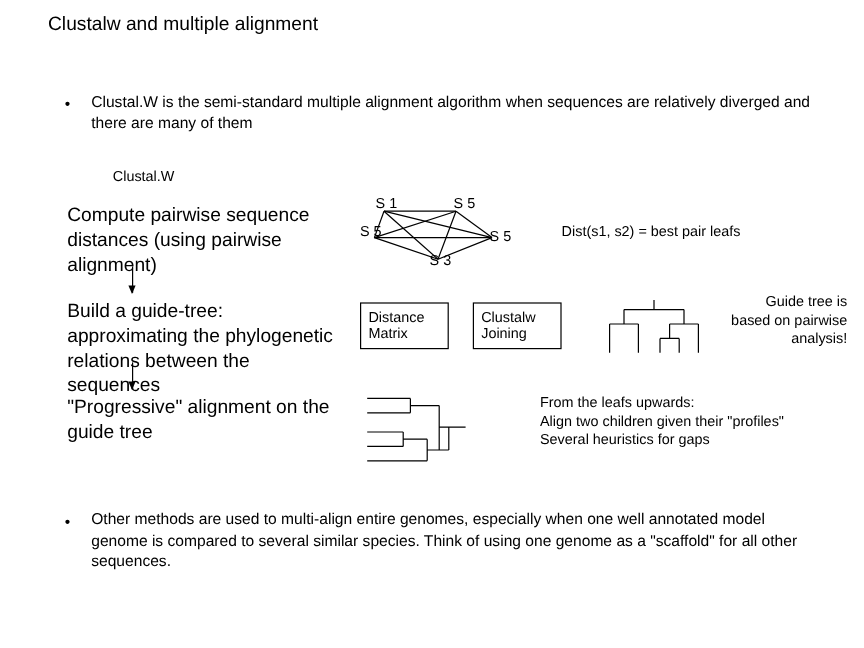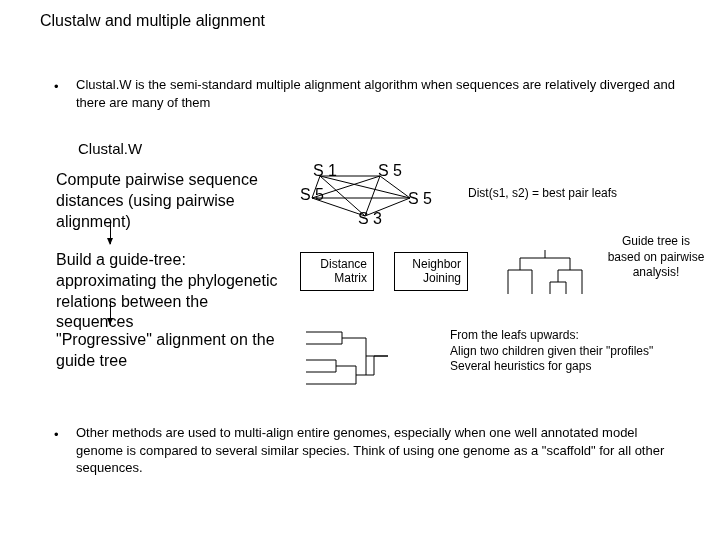--- a/index.html
+++ b/index.html
@@ -1,28 +1,28 @@
 <!DOCTYPE html>
 <html><head>
 <meta charset="utf-8">
 <style>
   html,body{margin:0;padding:0;width:720px;height:540px;background:#fff;
     font-family:Arial,Helvetica,sans-serif;color:#000;overflow:hidden}
   .title{position:absolute;left:40px;top:12px;font-size:16px}
   .bullet{position:absolute;font-size:13px;line-height:1.35}
   .bullet .dot{position:absolute;left:-22px;top:2px}
-  .subhead{position:absolute;left:78px;top:140px;font-size:15px}
+  .subhead{position:absolute;left:94px;top:140px;font-size:12px}
   .step{position:absolute;left:56px;width:230px;font-size:16px;line-height:1.3}
   .arrow{position:absolute;left:110px;width:1px;height:22px;background:#000}
   .arrow::after{content:"";position:absolute;bottom:-1px;left:-3px;
     border-left:3.5px solid transparent;border-right:3.5px solid transparent;
     border-top:7px solid #000}
   .box{position:absolute;border:1px solid #000;font-size:12px;
-    text-align:right;padding:4px 6px;line-height:1.2}
-  .nlabel{position:absolute;font-size:16px}
+    text-align:left;padding:4px 6px;line-height:1.2}
+  .nlabel{position:absolute;font-size:12px}
   .sidetext{position:absolute;font-size:12px;line-height:1.3}
   svg{position:absolute;overflow:visible}
 </style>
 </head>
 <body>
 
 <div class="title">Clustalw and multiple alignment</div>
 
 <div class="bullet" style="left:76px;top:76px;width:600px">
   <span class="dot">•</span>
@@ -51,29 +51,29 @@
 </svg>
 <div class="nlabel" style="left:313px;top:162px">S 1</div>
 <div class="nlabel" style="left:378px;top:162px">S 5</div>
 <div class="nlabel" style="left:300px;top:186px">S 5</div>
 <div class="nlabel" style="left:408px;top:190px">S 5</div>
 <div class="nlabel" style="left:358px;top:210px">S 3</div>
 
 <div class="sidetext" style="left:468px;top:186px;width:220px">Dist(s1, s2) = best pair leafs</div>
 
 <div class="box" style="left:300px;top:252px;width:60px">Distance Matrix</div>
-<div class="box" style="left:394px;top:252px;width:60px">Neighbor Joining</div>
+<div class="box" style="left:394px;top:252px;width:60px">Clustalw Joining</div>
 
 <svg style="left:490px;top:246px" width="110" height="52">
   <path d="M55 4 V12 M55 12 H30 M55 12 H80 M30 12 V24 M80 12 V24
            M30 24 H18 M30 24 H42 M80 24 H68 M80 24 H92
            M18 24 V48 M42 24 V48 M68 24 V36 M92 24 V48
            M68 36 H60 M68 36 H76 M60 36 V48 M76 36 V48" stroke="#000" fill="none"></path>
 </svg>
-<div class="sidetext" style="left:606px;top:234px;width:100px;text-align:center">Guide tree is based on pairwise analysis!</div>
+<div class="sidetext" style="left:606px;top:244px;width:100px;text-align:right">Guide tree is based on pairwise analysis!</div>
 
 <svg style="left:296px;top:326px" width="110" height="66">
   <path d="M10 6 H46 M10 18 H46 M46 6 V18 M46 12 H70
            M10 34 H40 M10 46 H40 M40 34 V46 M40 40 H60
            M60 40 V58 M10 58 H60 M60 49 H78
            M70 12 V49 M78 49 V30 M70 30 H92 M78 30 H92" stroke="#000" fill="none"></path>
 </svg>
 <div class="sidetext" style="left:450px;top:328px;width:260px;white-space:pre-line">From the leafs upwards:
 Align two children given their "profiles"
 Several heuristics for gaps</div>

